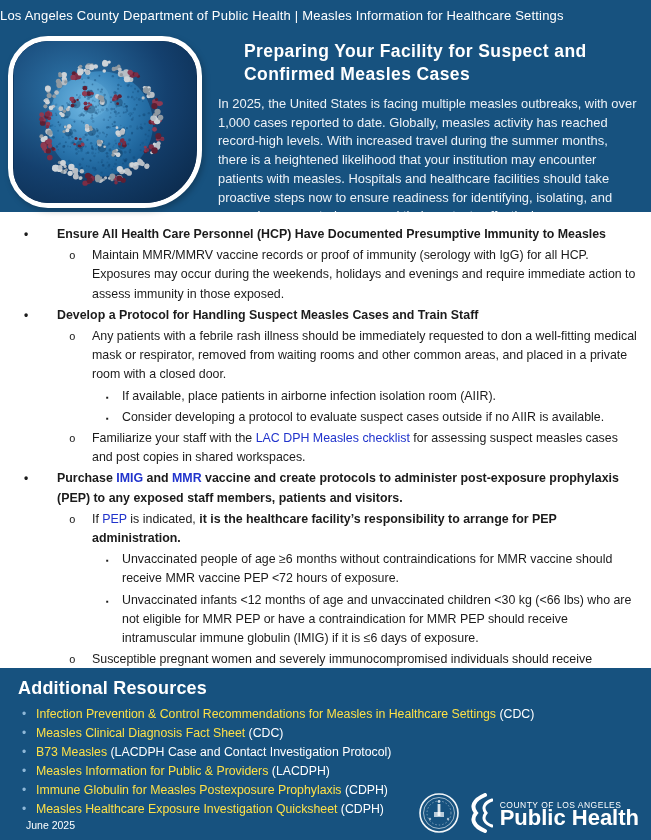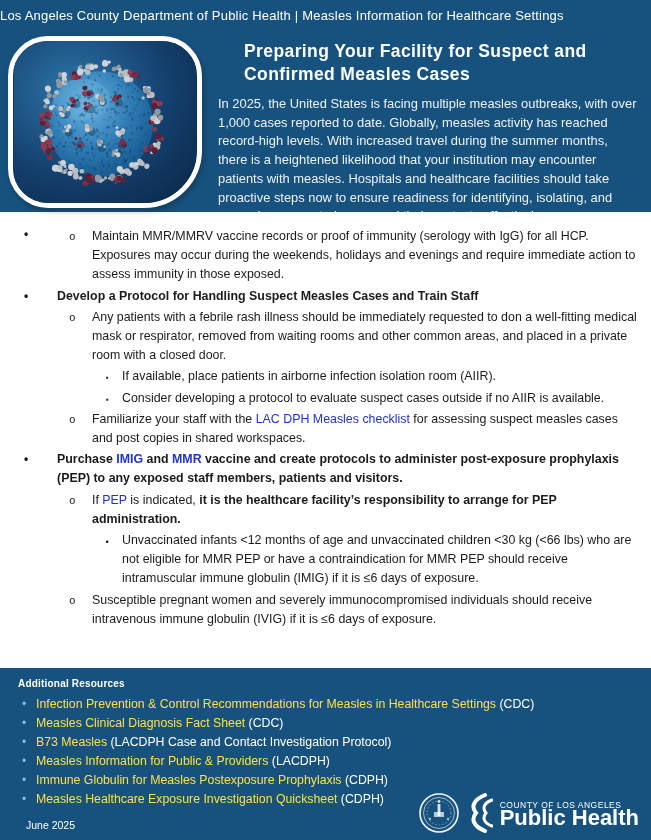--- a/index.html
+++ b/index.html
@@ -59,21 +59,21 @@
   .bi.l2 .mk{left:69px;font-size:11px;font-family:"DejaVu Sans Mono",monospace}
   .bi.l3 .mk{left:106px;font-size:8px;top:1px}
   .seg-bold{font-weight:700}
   a.seg-link{color:var(--link);cursor:pointer}
   
   .footer{
     position:absolute;top:668px;left:0;width:651px;height:172px;
     background:var(--blue);color:#fff;
   }
   .footer-heading{
-    margin:10px 0 6px 18px;font-size:10px;font-weight:700;letter-spacing:.2px;
+    margin:10px 0 6px 18px;font-size:18px;font-weight:700;letter-spacing:.2px;
   }
   .res-item{position:relative;padding-left:36px;line-height:19px;font-size:12.3px}
   .res-bullet{position:absolute;left:22px;top:0;color:var(--fbullet);font-size:12px}
   a.res-link{color:#fde047;cursor:pointer}
   .res-suffix{color:#fff}
   .date{position:absolute;left:26px;bottom:9px;font-size:10.5px;color:#fff}
   .logo{position:absolute;right:12px;bottom:6px;display:flex;align-items:center;gap:7px}
   .logo svg{display:block}
   .logo-text .lt1{font-size:8.5px;letter-spacing:.5px;line-height:10px}
   .logo-text .lt2{font-size:22px;font-weight:700;line-height:16px}
@@ -722,30 +722,30 @@
           <circle cx="107.6" cy="117.0" r="1.7" fill="#8f99a1"></circle>
         </svg>
     </div>
     <div class="header-text">
       <div class="title">Preparing Your Facility for Suspect and Confirmed Measles Cases</div>
       <div class="lede">In 2025, the United States is facing multiple measles outbreaks, with over 1,000 cases reported to date. Globally, measles activity has reached record-high levels. With increased travel during the summer months, there is a heightened likelihood that your institution may encounter patients with measles. Hospitals and healthcare facilities should take proactive steps now to ensure readiness for identifying, isolating, and managing suspected cases and their contacts effectively.</div>
     </div>
   </div>
 
   <div class="bodysec" id="body-list">
-      <div class="bi l1"><span class="mk disc">•</span></div>
+      <div class="bi l1"><span class="mk disc">•</span><span class="seg-bold">Ensure All Health Care Personnel (HCP) Have Documented Presumptive Immunity to Measles</span></div>
       <div class="bi l2"><span class="mk circle">o</span><span class="">Maintain MMR/MMRV vaccine records or proof of immunity (serology with IgG) for all HCP. Exposures may occur during the weekends, holidays and evenings and require immediate action to assess immunity in those exposed.</span></div>
       <div class="bi l1"><span class="mk disc">•</span><span class="seg-bold">Develop a Protocol for Handling Suspect Measles Cases and Train Staff</span></div>
       <div class="bi l2"><span class="mk circle">o</span><span class="">Any patients with a febrile rash illness should be immediately requested to don a well-fitting medical mask or respirator, removed from waiting rooms and other common areas, and placed in a private room with a closed door.</span></div>
       <div class="bi l3"><span class="mk square">▪</span><span class="">If available, place patients in airborne infection isolation room (AIIR).</span></div>
       <div class="bi l3"><span class="mk square">▪</span><span class="">Consider developing a protocol to evaluate suspect cases outside if no AIIR is available.</span></div>
       <div class="bi l2"><span class="mk circle">o</span><span class="">Familiarize your staff with the </span><a class="seg-link ">LAC DPH Measles checklist</a><span class=""> for assessing suspect measles cases and post copies in shared workspaces.</span></div>
       <div class="bi l1"><span class="mk disc">•</span><span class="seg-bold">Purchase </span><a class="seg-link seg-bold">IMIG</a><span class="seg-bold"> and </span><a class="seg-link seg-bold">MMR</a><span class="seg-bold"> vaccine and create protocols to administer post-exposure prophylaxis (PEP) to any exposed staff members, patients and visitors.</span></div>
       <div class="bi l2"><span class="mk circle">o</span><span class="">If </span><a class="seg-link ">PEP</a><span class=""> is indicated, </span><span class="seg-bold">it is the healthcare facility’s responsibility to arrange for PEP administration.</span></div>
-      <div class="bi l3"><span class="mk square">▪</span></div>
+      <div class="bi l3"><span class="mk square">▪</span><span class="">Unvaccinated people of age ≥6 months without contraindications for MMR vaccine should receive MMR vaccine PEP &lt;72 hours of exposure.</span></div>
       <div class="bi l3"><span class="mk square">▪</span><span class="">Unvaccinated infants &lt;12 months of age and unvaccinated children &lt;30 kg (&lt;66 lbs) who are not eligible for MMR PEP or have a contraindication for MMR PEP should receive intramuscular immune globulin (IMIG) if it is ≤6 days of exposure.</span></div>
       <div class="bi l2"><span class="mk circle">o</span><span class="">Susceptible pregnant women and severely immunocompromised individuals should receive intravenous immune globulin (IVIG) if it is ≤6 days of exposure.</span></div>
     </div>
 
   <div class="footer">
     <div class="footer-heading">Additional Resources</div>
     <div id="res-list">
         <div class="res-item"><span class="res-bullet">•</span><a class="res-link">Infection Prevention &amp; Control Recommendations for Measles in Healthcare Settings</a><span class="res-suffix"> (CDC)</span></div>
         <div class="res-item"><span class="res-bullet">•</span><a class="res-link">Measles Clinical Diagnosis Fact Sheet</a><span class="res-suffix"> (CDC)</span></div>
         <div class="res-item"><span class="res-bullet">•</span><a class="res-link">B73 Measles</a><span class="res-suffix"> (LACDPH Case and Contact Investigation Protocol)</span></div>

